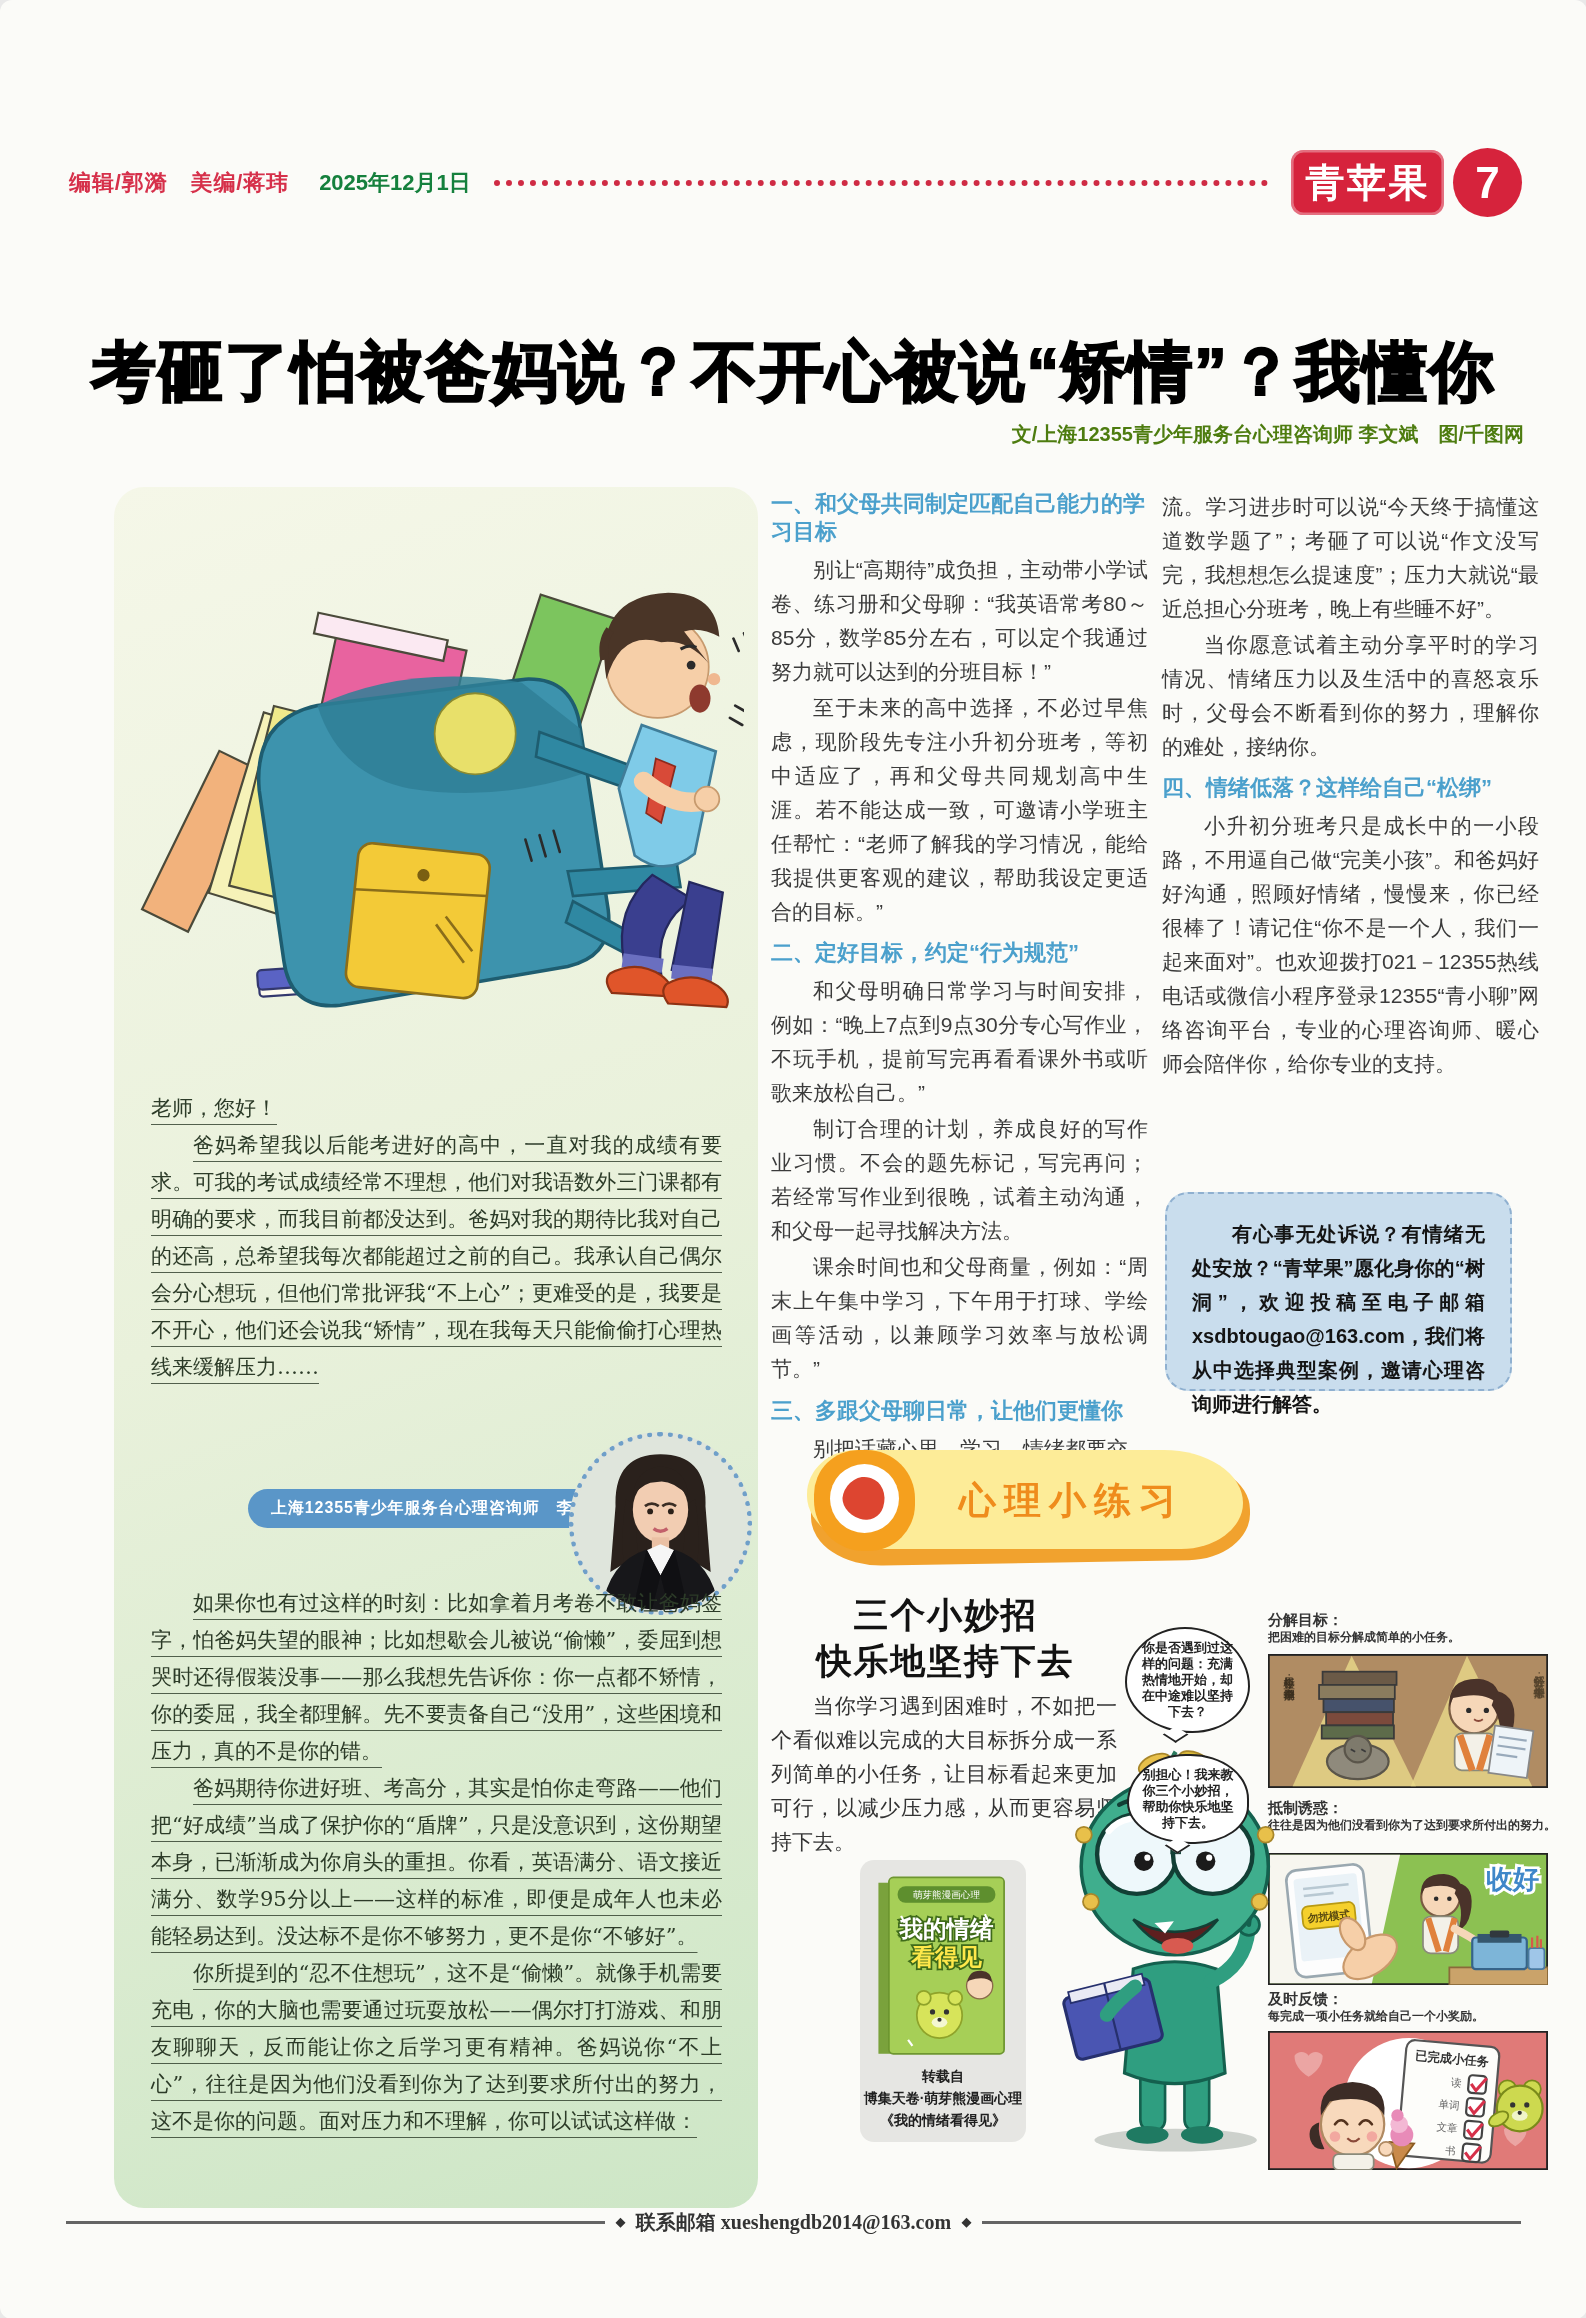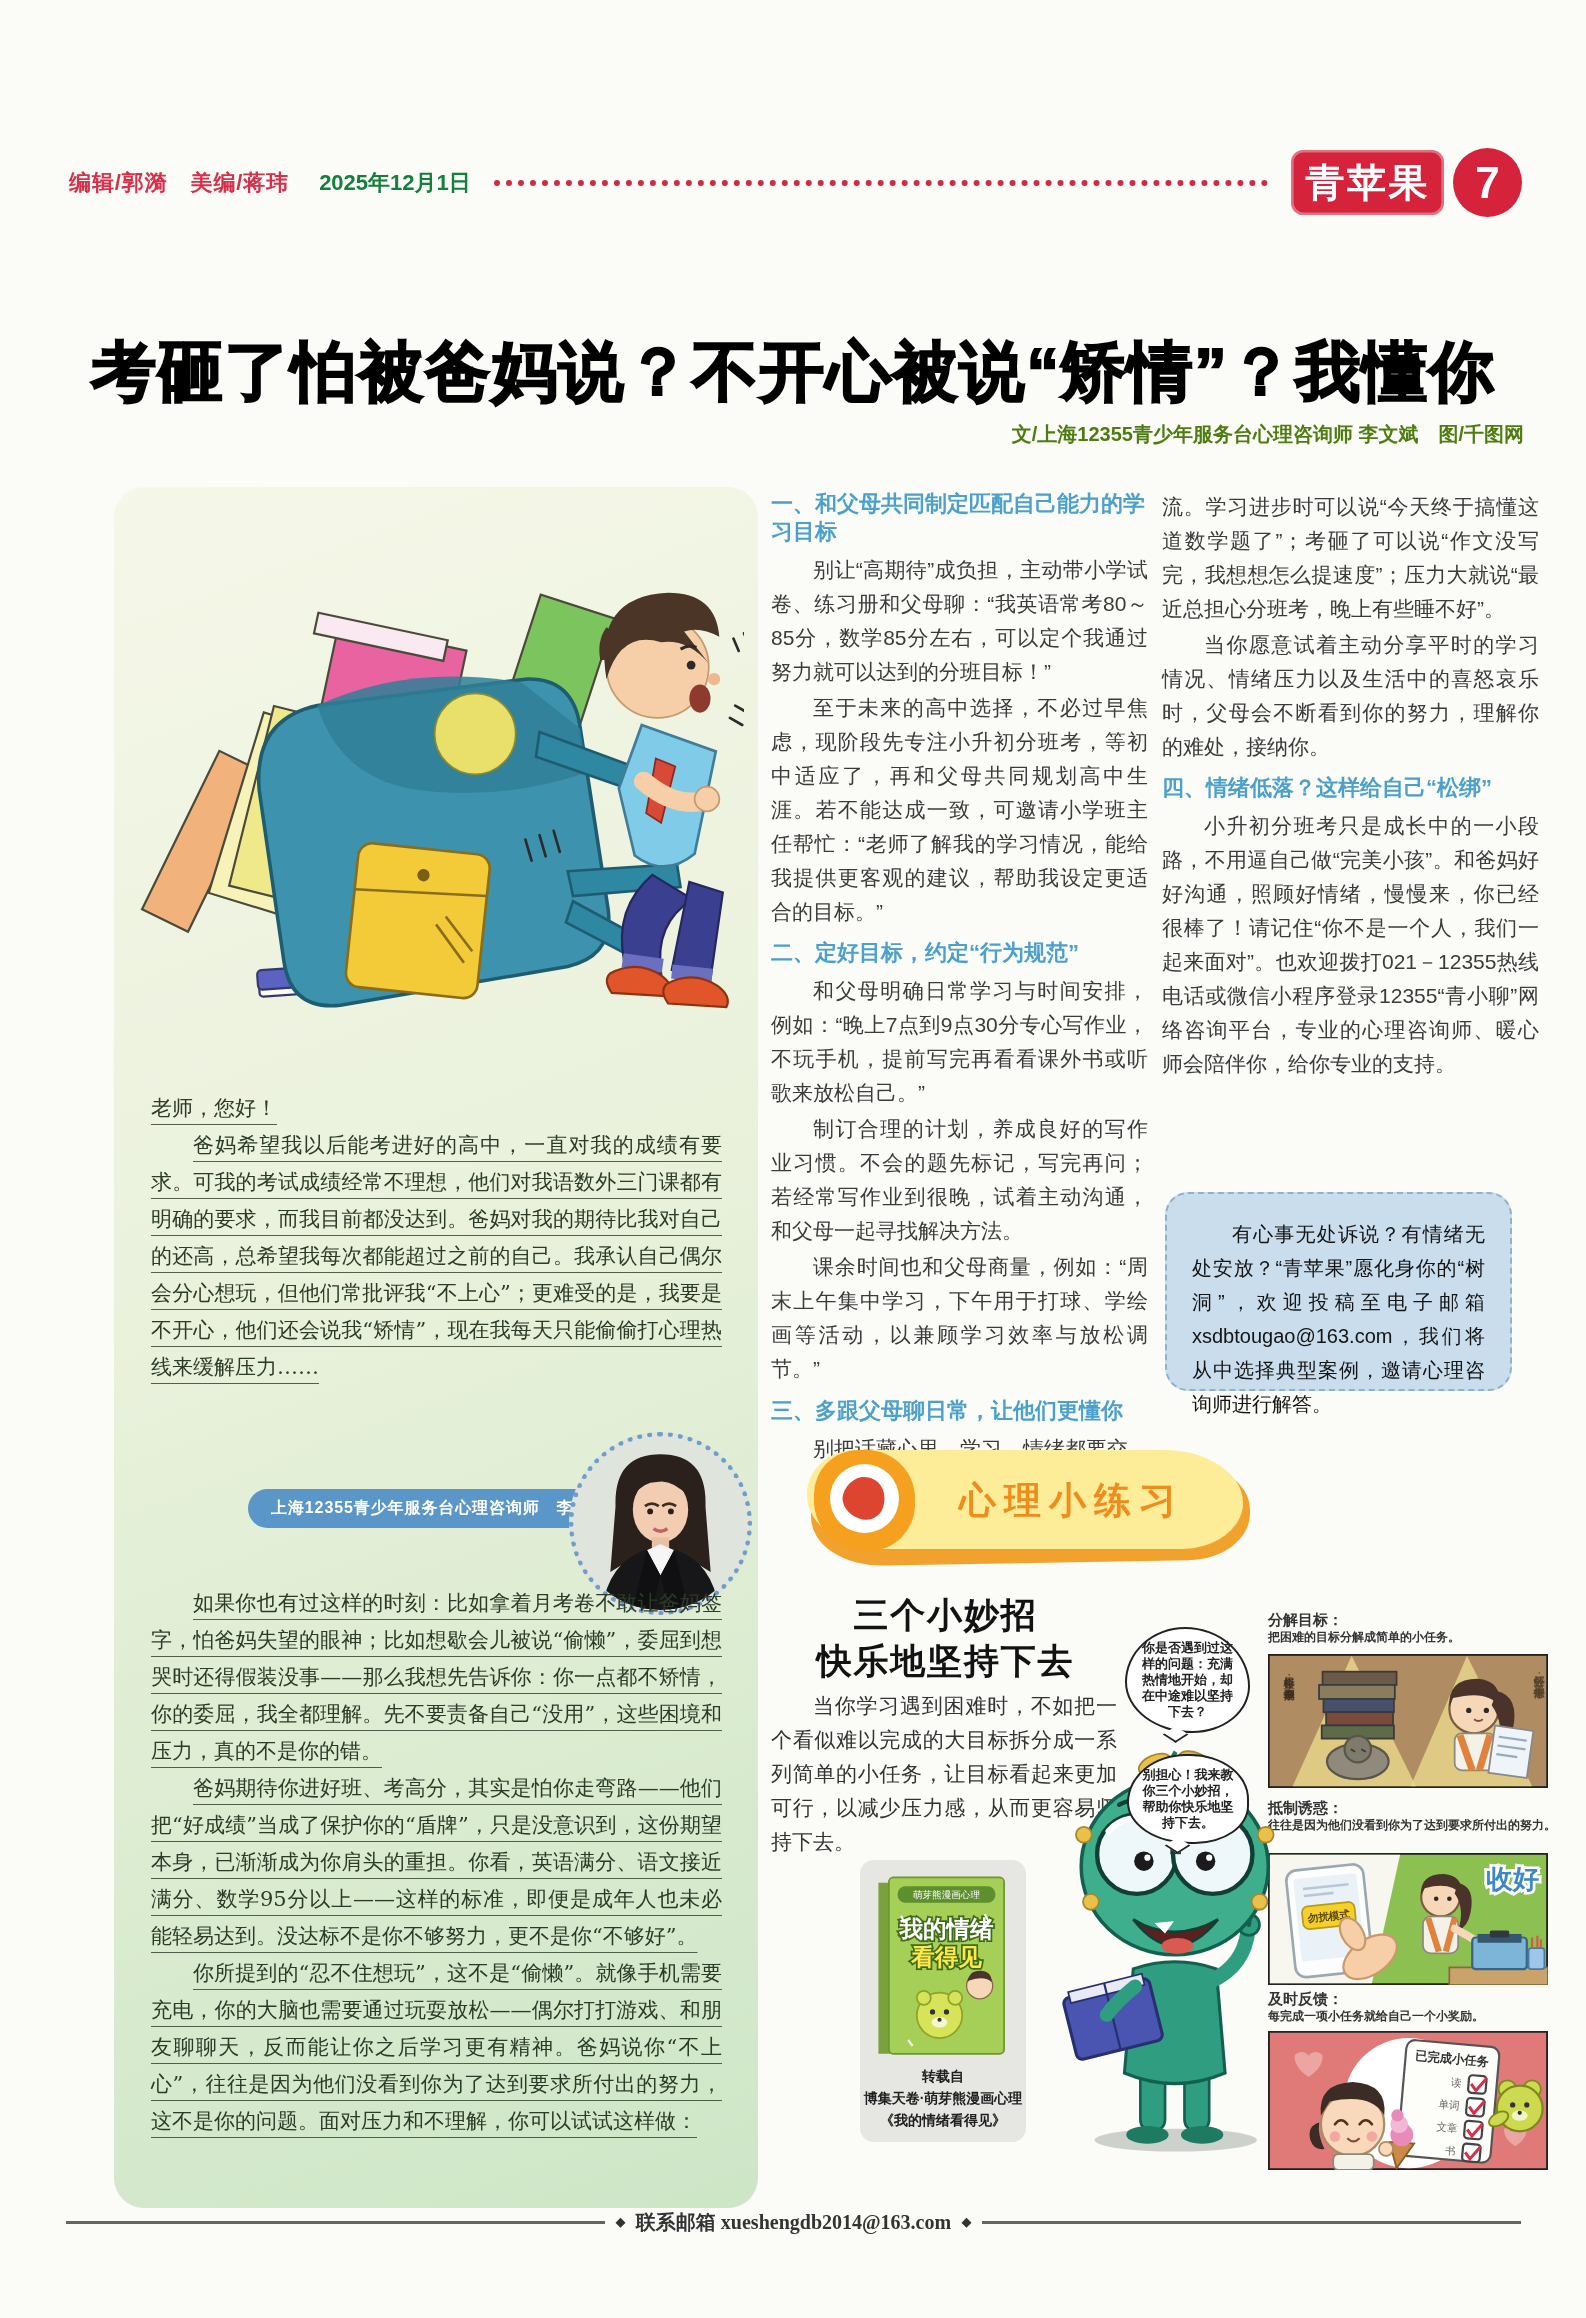--- a/index.html
+++ b/index.html
@@ -1,17 +1,17 @@
 <!DOCTYPE html>
 <html style="font-size:14px"><head>
 <meta charset="utf-8">
 <style>
   html,body{margin:0;padding:0;background:#e9e9e9;}
   .page{position:relative;width:1587px;height:2319px;background:#fbfbf8;overflow:hidden;
-        font-family:"Liberation Sans",sans-serif;}
+        font-family:"Liberation Sans",sans-serif;border-radius:12px;}
 
   
   .masthead{position:absolute;left:69px;top:148px;width:1453px;display:flex;align-items:center;}
   .credits{color:#d6304a;font-size:22px;font-weight:bold;letter-spacing:0.9px;white-space:nowrap;}
   .m-date{color:#15803d;font-size:22px;font-weight:bold;margin-left:30px;white-space:nowrap;}
   .m-dots{flex:1;border-top:6.2px dotted #cf2b44;margin:0 23px;height:0;}
   .badge{background:#d6233c;color:#fff;font-size:39px;font-weight:bold;padding:5.3px 14px;
          border-radius:12.3px;letter-spacing:2.6px;box-shadow:inset 0 0 0 2.6px rgba(255,255,255,.35);}
   .pagenum{width:69px;height:69px;margin-left:8.8px;background:#d6233c;border-radius:50%;color:#fff;
            font-size:44px;font-weight:bold;display:flex;align-items:center;justify-content:center;}
@@ -42,21 +42,21 @@
   .col-mid{position:absolute;left:771px;top:490px;width:377px;}
   .col-right{position:absolute;left:1162px;top:490px;width:377px;}
   .sec-h{color:#4ba0cc;font-size:22px;font-weight:bold;margin:10.6px 0 7px;line-height:28px;}
   .sec-h.first{margin-top:0;}
   .col-mid p,.col-right p{font-size:21px;line-height:34px;color:#3b3b3b;text-align:justify;
         margin:0 0 1.8px;text-indent:2em;}
   p.cont{text-indent:0;}
 
   .sub-box{position:absolute;left:1165px;top:1192px;width:347px;height:199px;box-sizing:border-box;
         background:#c9dded;border:2.6px dashed #8fb0d0;border-radius:23px;padding:23px 25px;
-        font-size:20px;font-weight:normal;line-height:34px;color:#141414;text-align:justify;text-indent:2em;}
+        font-size:20px;font-weight:bold;line-height:34px;color:#141414;text-align:justify;text-indent:2em;}
 
   
   .banner{position:absolute;left:807px;top:1450px;width:445px;height:116px;}
   .egg-shadow{position:absolute;left:3.5px;top:14px;width:439px;height:99px;background:#f1a22e;
         border-radius:53px 71px 62px 71px/41px 49px 46px 49px;transform:rotate(-1deg);}
   .egg-body{position:absolute;left:0;top:0;width:436px;height:99px;background:#fdec98;
         border-radius:49px 79px 62px 79px/44px 53px 46px 53px;}
   .yolk{position:absolute;left:7px;top:0;width:101px;height:101px;background:#f5a01e;border-radius:44% 48% 46% 50%;}
   .yolk-ring{position:absolute;left:16px;top:14px;width:69px;height:69px;background:#fff;border-radius:50%;}
   .yolk-core{position:absolute;left:29px;top:27px;width:42px;height:42px;background:#dd4530;

